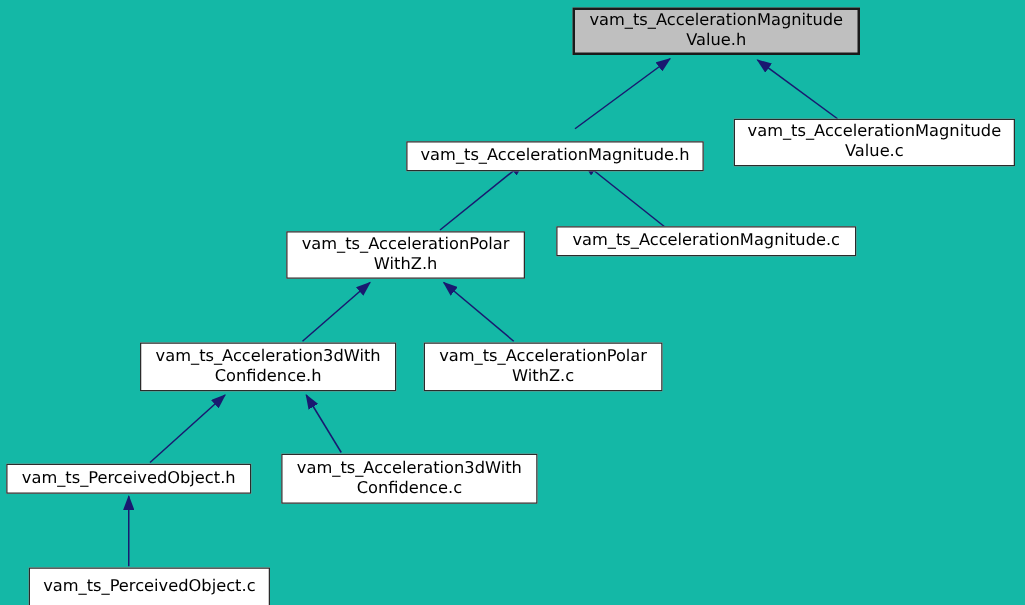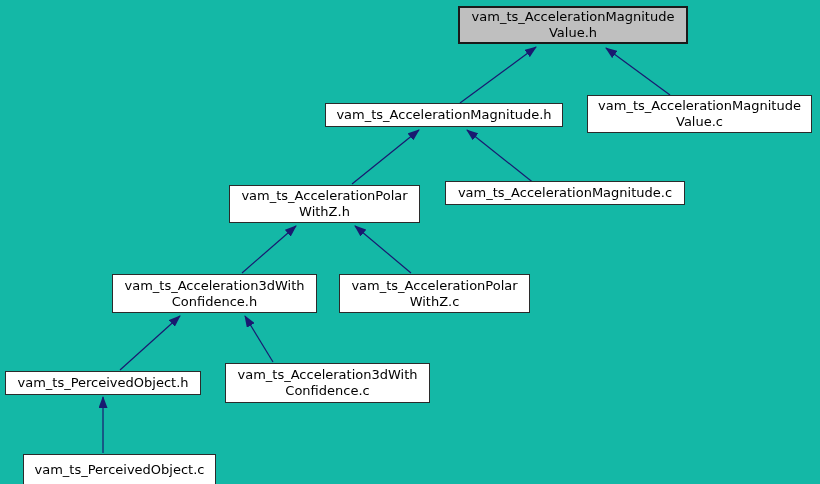--- a/index.html
+++ b/index.html
@@ -66,21 +66,21 @@
       <line x1="273" y1="362" x2="245" y2="316" marker-end="url(#arrow)"></line>
       <line x1="103" y1="453" x2="103" y2="397" marker-end="url(#arrow)"></line>
     </g>
   </svg>
 
   <div class="node highlighted" style="left:458px; top:6px; width:230px; height:38px;">
     <span>vam_ts_AccelerationMagnitude</span>
     <span>Value.h</span>
   </div>
 
-  <div class="node" style="left:325px; top:103px; width:238px; height:24px;">
+  <div class="node" style="left:325px; top:113px; width:238px; height:24px;">
     <span>vam_ts_AccelerationMagnitude.h</span>
     <span></span>
   </div>
 
   <div class="node" style="left:587px; top:95px; width:225px; height:38px;">
     <span>vam_ts_AccelerationMagnitude</span>
     <span>Value.c</span>
   </div>
 
   <div class="node" style="left:229px; top:185px; width:191px; height:38px;">

